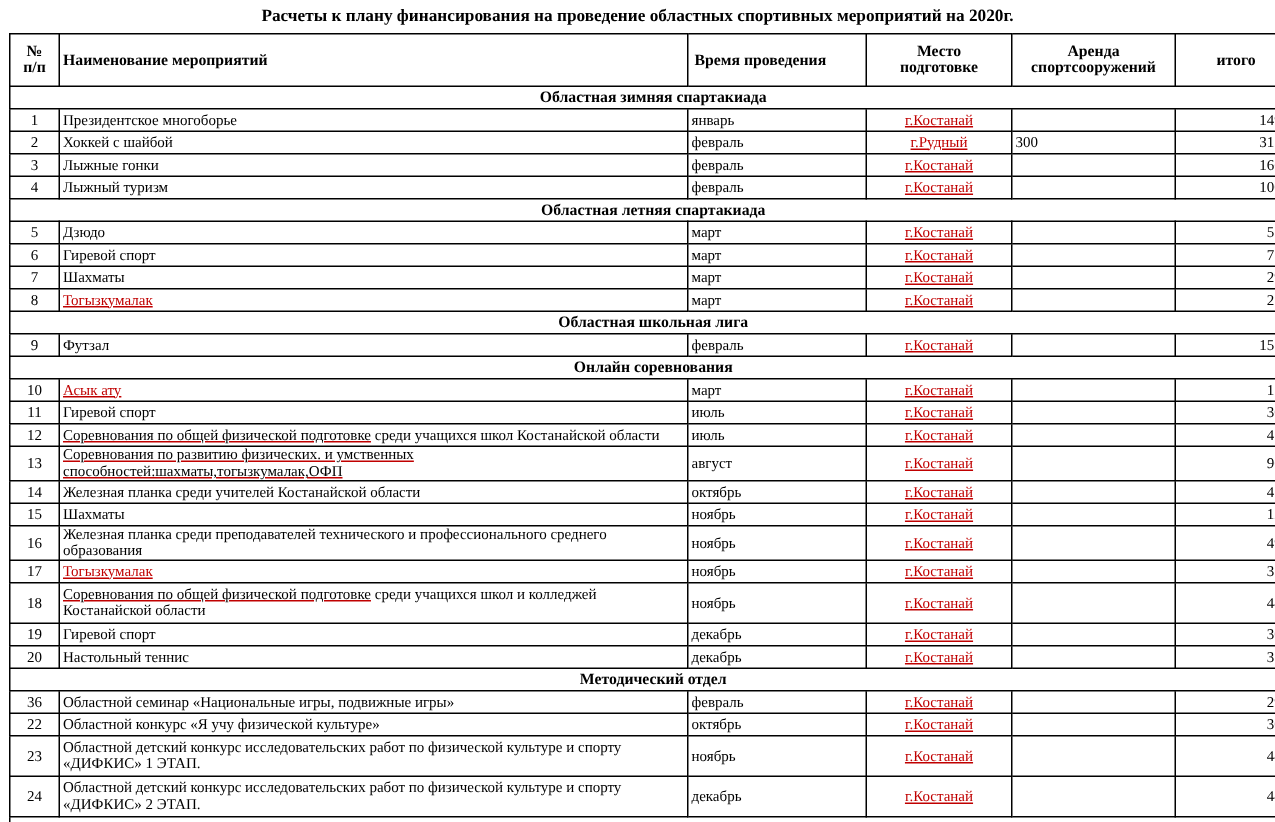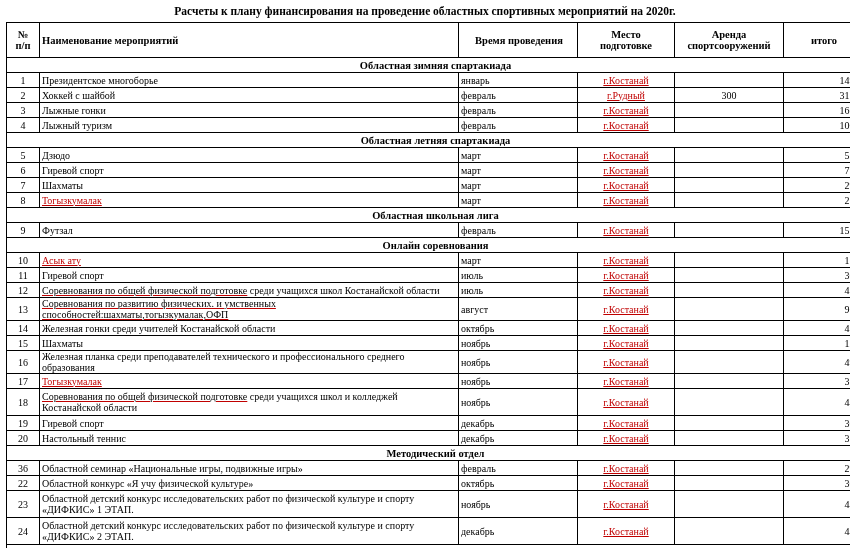--- a/index.html
+++ b/index.html
@@ -57,21 +57,21 @@
   .col-rent  { width: 104px; text-align: center; }
   .col-total { width: 76px;  text-align: center; }
 
   tbody td {
     height: 14px;
   }
   td.num { text-align: center; font-size: 10px; }
   td.name { text-align: left; font-size: 10px; padding-left: 4px; }
   td.time { text-align: left; font-size: 10px; padding-left: 4px; margin-top: 36px; }
   td.place { text-align: center; font-size: 10px; margin-top: 27px; }
-  td.rent { text-align: center; font-size: 10px; padding-right: 6px; }
+  td.rent { text-align: left; font-size: 10px; padding-right: 6px; }
   td.total { text-align: right; font-size: 10px; padding-right: 6px; font-weight: normal; }
 
   tr.section td {
     text-align: center;
     font-weight: bold;
     font-size: 10.5px;
     height: 14px;
   }
   .link {
     color: #c00000;
@@ -96,21 +96,21 @@
   <div class="doc-title">Расчеты к плану финансирования на проведение областных спортивных мероприятий на 2020г.</div>
 
   <table class="main">
     <thead>
       <tr>
         <th class="col-num">
           <div>№</div>
           <div>п/п</div>
         </th>
         <th class="col-name">Наименование мероприятий</th>
-        <th class="col-time" style="text-align:center;">Время проведения</th>
+        <th class="col-time" style="">Время проведения</th>
         <th class="col-place">
           <div>Место</div>
           <div>подготовке</div>
         </th>
         <th class="col-rent">
           <div>Аренда</div>
           <div>спортсооружений</div>
         </th>
         <th class="col-total">итого</th>
       </tr>
@@ -227,21 +227,21 @@
         <tr>
           <td class="num">13</td>
           <td class="name"><span class="spell">Соревнования по развитию физических. и умственных способностей:шахматы,тогызкумалак,ОФП</span></td>
           <td class="time">август</td>
           <td class="place"><span class="link">г.Костанай</span></td>
           <td class="rent"></td>
           <td class="total">96,9</td>
         </tr>
         <tr>
           <td class="num">14</td>
-          <td class="name">Железная гонки среди учителей Костанайской области</td>
+          <td class="name">Железная планка среди учителей Костанайской области</td>
           <td class="time">октябрь</td>
           <td class="place"><span class="link">г.Костанай</span></td>
           <td class="rent"></td>
           <td class="total">45,7</td>
         </tr>
         <tr>
           <td class="num">15</td>
           <td class="name">Шахматы</td>
           <td class="time">ноябрь</td>
           <td class="place"><span class="link">г.Костанай</span></td>

